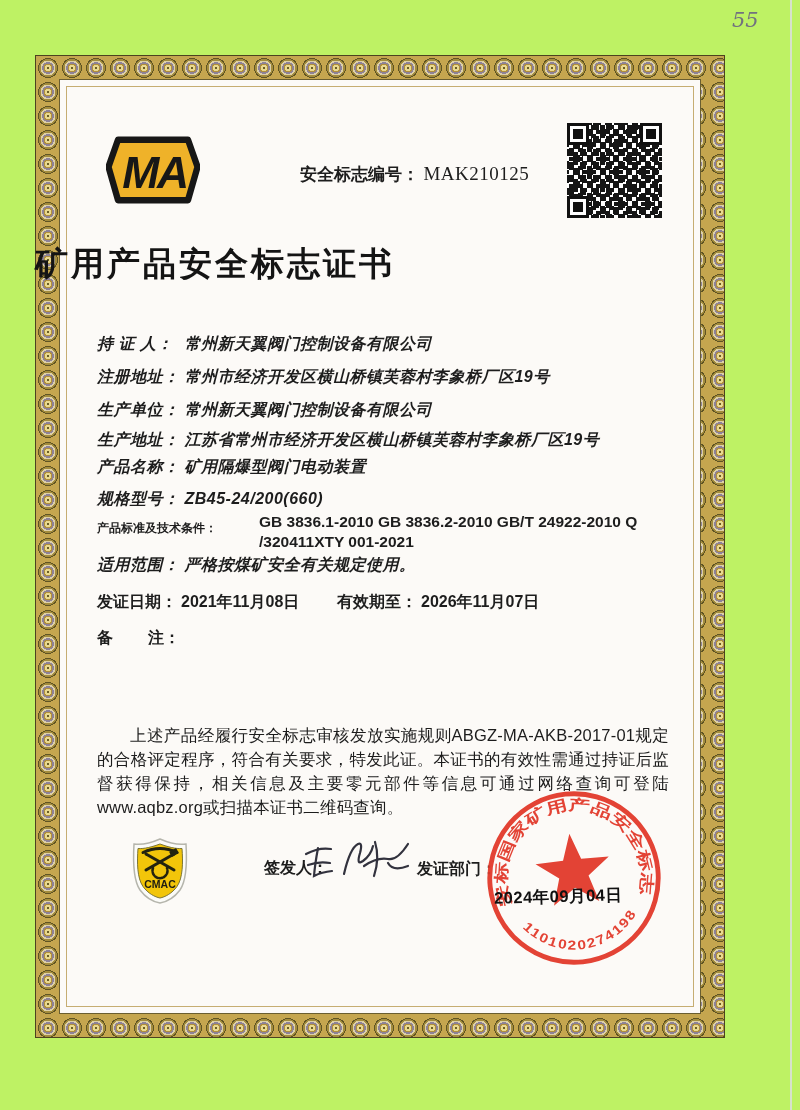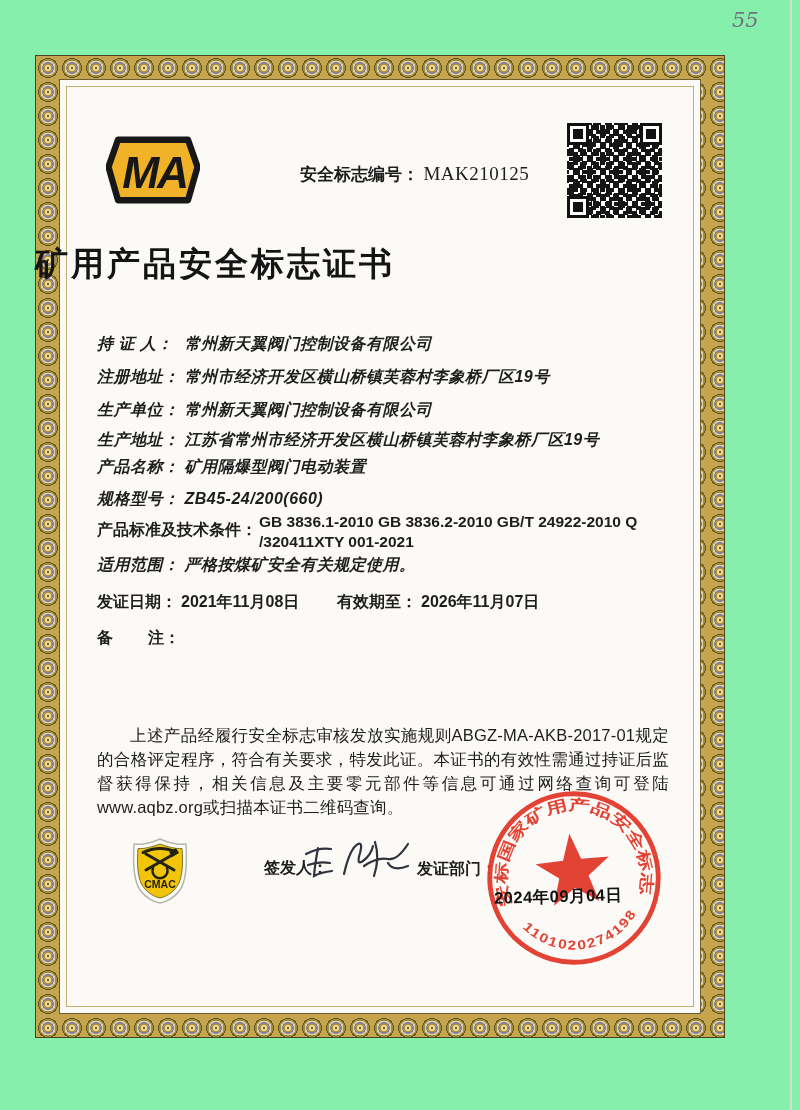--- a/index.html
+++ b/index.html
@@ -1,18 +1,18 @@
 <!DOCTYPE html>
 <html><head>
 <meta charset="utf-8">
 <style>
   html,body{margin:0;padding:0;background:#ffffff;}
   .page{
     position:relative;width:800px;height:1110px;overflow:hidden;
-    background:#86efac;
+    background:#bef264;
     font-family:"Liberation Sans","DejaVu Sans",sans-serif;
     color:#1d1d1d;
   }
   .scan-line{position:absolute;top:0;bottom:0;left:790px;width:2px;background:#dddde6;opacity:.8;}
   .page-number{position:absolute;top:8px;left:732px;font-family:"DejaVu Serif",serif;font-style:italic;font-size:21px;color:#72727f;}
 
   
   .frame{
     position:absolute;left:35px;top:55px;width:690px;height:983px;box-sizing:border-box;
     background-color:#bfa04a;
@@ -40,21 +40,21 @@
   .finder.tl{left:0;top:0}.finder.tr{right:0;top:0}.finder.bl{left:0;bottom:0}
 
   .title{position:absolute;left:35px;width:632px;top:242px;text-align:left;
          font-size:33px;font-weight:bold;letter-spacing:3px;color:#141414;}
 
   
   .row{position:absolute;left:97px;white-space:nowrap;font-size:16px;font-weight:bold;font-style:italic;}
   .row .lbl{display:inline-block;width:83px;letter-spacing:.5px;}
   .row .val{letter-spacing:.5px;}
   .r0{top:334px}.r1{top:367px}.r2{top:400px}.r3{top:430px}.r4{top:457px}.r5{top:489px}
-  .std-label{position:absolute;left:97px;top:520px;font-size:16px;font-weight:bold;}
+  .std-label{position:absolute;left:97px;top:520px;font-size:12px;font-weight:bold;}
   .std-value{position:absolute;left:259px;top:512px;font-size:15.5px;font-weight:bold;line-height:20px;white-space:nowrap;}
   .r-scope{top:555px}
   .row-dates{position:absolute;left:0;top:592px;width:800px;font-size:16px;font-weight:bold;}
   .d-il{position:absolute;left:97px}.d-iv{position:absolute;left:181px}
   .d-el{position:absolute;left:337px}.d-ev{position:absolute;left:421px}
   .row-remark{position:absolute;left:97px;top:628px;font-size:16px;font-weight:bold;}
   .row-remark .sp{display:inline-block;width:35px;}
 
   .statement{position:absolute;left:97px;top:723px;width:572px;
     font-size:16.5px;font-weight:normal;line-height:24px;text-align:justify;

